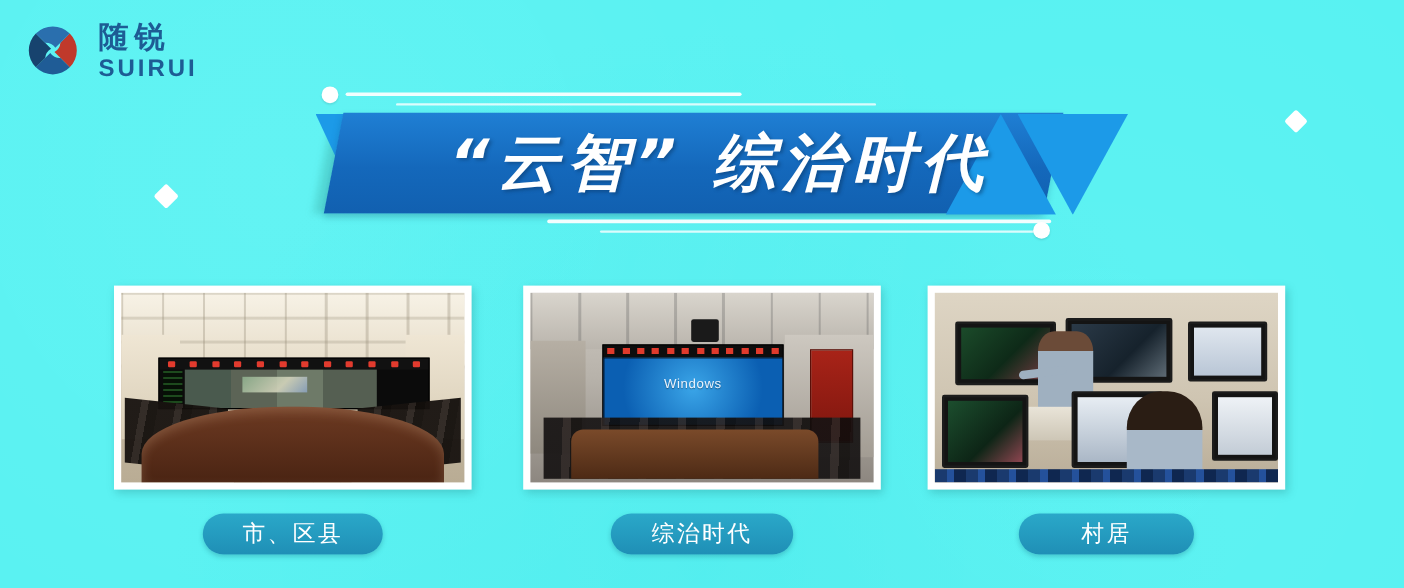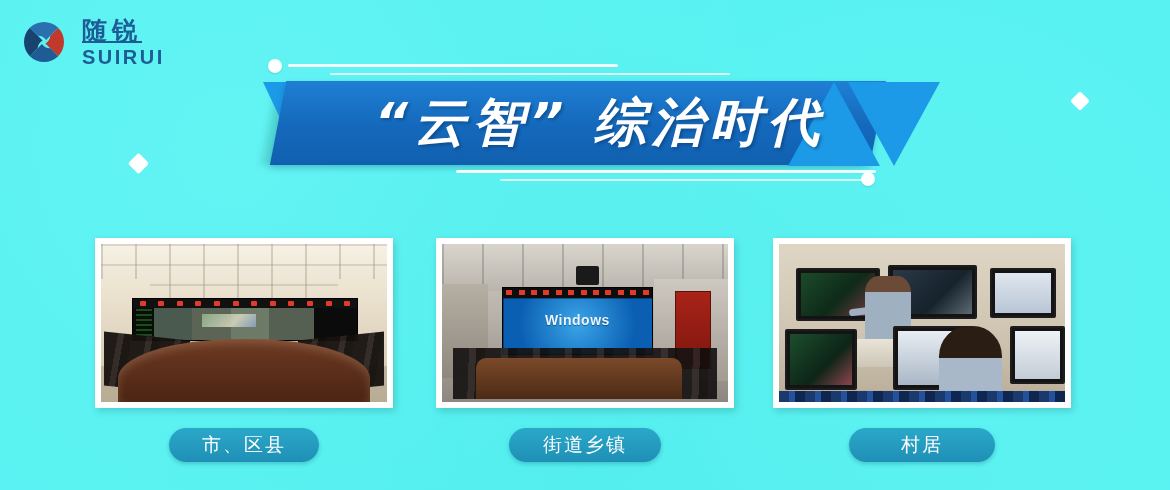--- a/index.html
+++ b/index.html
@@ -46,35 +46,34 @@
     display: flex;
     flex-direction: column;
     line-height: 1;
   }
   .logo-cn {
     font-size: 25px;
     font-weight: bold;
     color: #1d5c94;
     letter-spacing: 5px;
     font-family: "DejaVu Sans", "Liberation Sans", sans-serif;
-    text-decoration: underline;
   }
   .logo-en {
     margin-top: 4px;
     font-size: 20px;
     font-weight: bold;
     color: #1d5c94;
     letter-spacing: 2.5px;
   }
 
   
   .banner-zone {
     position: absolute;
     left: 260px;
-    top: 51px;
+    top: 64px;
     width: 720px;
     height: 140px;
   }
   .deco-line {
     position: absolute;
     background: rgba(255,255,255,0.92);
     height: 3px;
     border-radius: 2px;
   }
   .deco-line.thin { height: 2px; background: rgba(255,255,255,0.78); }
@@ -304,21 +303,21 @@
   .ph2 .sw-body {
     position:absolute; left:0; top:16%; width:100%; height:84%;
     background: radial-gradient(circle at 50% 45%, #2f9ae0, #0d63b7 70%);
     background-image:
       linear-gradient(90deg, rgba(0,0,0,0.35) 0 1px, transparent 1px 33.3%),
       linear-gradient(180deg, rgba(0,0,0,0.35) 0 1px, transparent 1px 50%),
       radial-gradient(circle at 50% 45%, #3aa5e8, #0b5fb2 72%);
   }
   .ph2 .winlogo {
     position:absolute; left:50%; top:48%; transform:translate(-50%,-50%);
-    color:#eaf4ff; font-size:14px; font-weight:bold; letter-spacing:.5px;
+    color:#eaf4ff; font-size:11px; font-weight:normal; letter-spacing:.5px;
     text-shadow:0 1px 1px rgba(0,0,0,.4);
   }
   .ph2 .proj {
     position:absolute; left:47%; top:14%; width:8%; height:12%;
     background:#1a1a1a; border-radius:2px;
   }
   .ph2 .table2 {
     position:absolute; left:12%; bottom:2%; width:72%; height:26%;
     background: linear-gradient(180deg,#7a4a2a,#4d2a15);
     border-radius:10px 10px 0 0;
@@ -477,21 +476,21 @@
                 <i></i>
             </span>
             <span class="sw-body"></span>
             <span class="winlogo">Windows</span>
           </span>
           <span class="chairs2"></span>
           <span class="table2"></span>
         </div>
       </div>
       <div class="pill w2">
-        <span>街道乡镇</span>
+        <span>综治时代</span>
       </div>
     </div>
 
     <div class="card" style="left:773px;">
       <div class="photo-frame">
         <div class="photo ph3">
           <span class="m m1">
               <span></span>
             </span>
           <span class="m m2">

